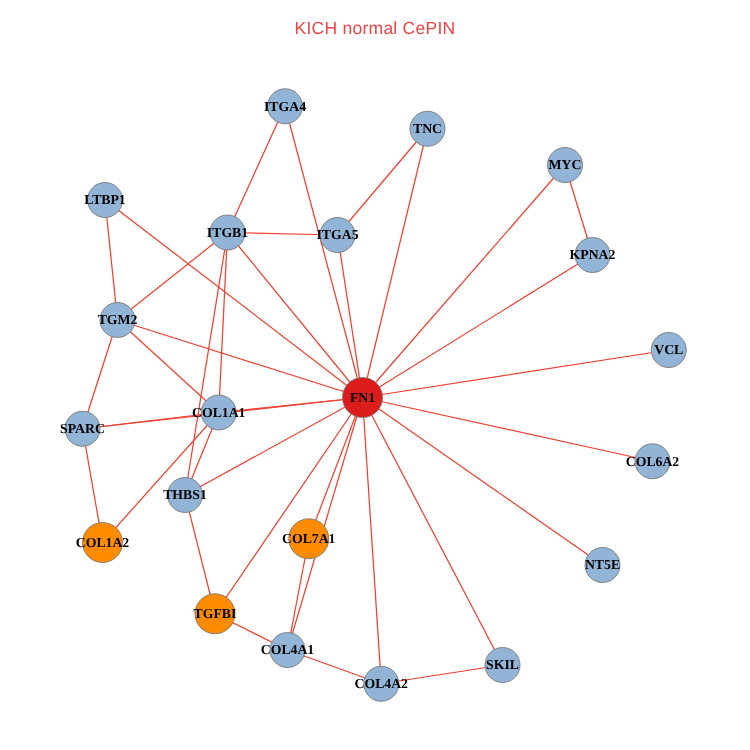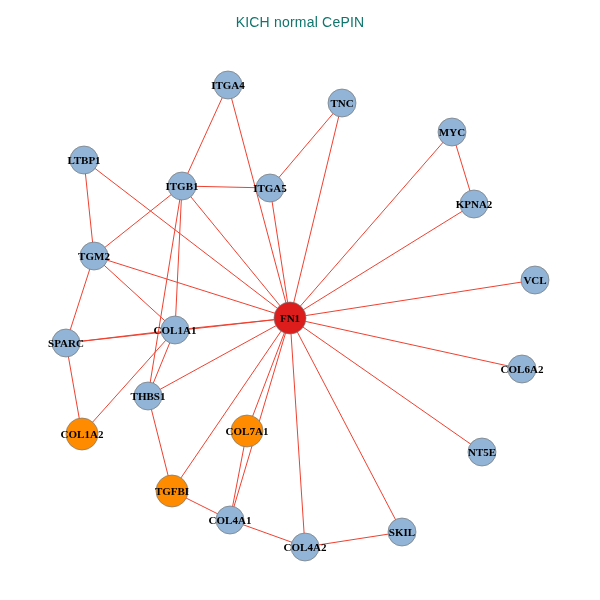--- a/index.html
+++ b/index.html
@@ -35,21 +35,21 @@
     font-size: 11px;
     font-weight: bold;
     fill: #000000;
     pointer-events: none;
   }
 </style>
 </head>
 <body>
 
 <div class="canvas">
-  <div class="chart-title" style="color: #0f766e;">KICH normal CePIN</div>
+  <div class="chart-title" style="color: #ef4444;">KICH normal CePIN</div>
   <svg class="network" id="network-svg" width="600" height="600" viewBox="0 0 600 600">
       <line x1="290" y1="318" x2="228" y2="85" stroke="#EF4130" stroke-width="1"></line>
       <line x1="290" y1="318" x2="342" y2="103" stroke="#EF4130" stroke-width="1"></line>
       <line x1="290" y1="318" x2="452" y2="132" stroke="#EF4130" stroke-width="1"></line>
       <line x1="290" y1="318" x2="474" y2="204" stroke="#EF4130" stroke-width="1"></line>
       <line x1="290" y1="318" x2="535" y2="280" stroke="#EF4130" stroke-width="1"></line>
       <line x1="290" y1="318" x2="522" y2="369" stroke="#EF4130" stroke-width="1"></line>
       <line x1="290" y1="318" x2="482" y2="452" stroke="#EF4130" stroke-width="1"></line>
       <line x1="290" y1="318" x2="402" y2="532" stroke="#EF4130" stroke-width="1"></line>
       <line x1="290" y1="318" x2="305" y2="547" stroke="#EF4130" stroke-width="1"></line>

